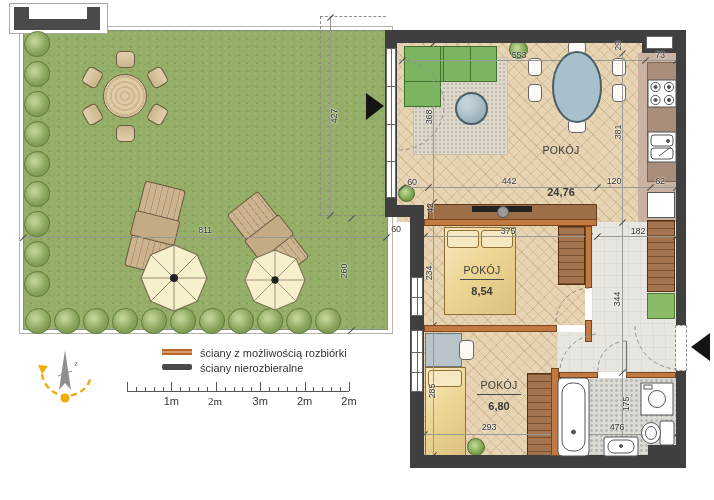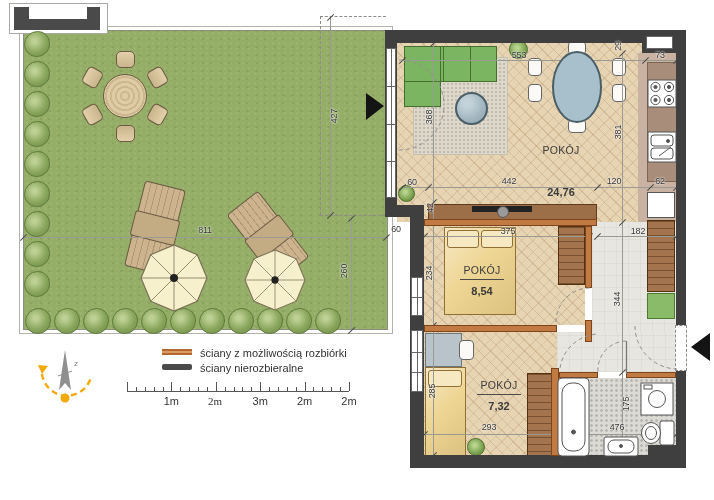--- a/index.html
+++ b/index.html
@@ -309,21 +309,21 @@
     <span class="rname noline">POKÓJ</span><br>
     <br>
     <span class="rarea">24,76</span>
   </div>
   <div class="rlabel" style="left:442px;top:259px;width:80px;">
     <span class="rname">POKÓJ</span><br>
     <span class="rarea">8,54</span>
   </div>
   <div class="rlabel" style="left:459px;top:374px;width:80px;">
     <span class="rname">POKÓJ</span><br>
-    <span class="rarea">7,32</span>
+    <span class="rarea">6,80</span>
   </div>
 
   <div class="abs z8" style="left:162px;top:347px;width:230px;">
     <div style="position:relative;height:14px;">
       <div class="leg-orange abs" style="left:0;top:2px;width:30px;"></div>
       <div class="leg-text abs" style="left:38px;top:0;">ściany z możliwością rozbiórki</div>
     </div>
     <div style="position:relative;height:14px;">
       <div class="leg-dark abs" style="left:0;top:3px;width:30px;"></div>
       <div class="leg-text abs" style="left:38px;top:1px;">ściany nierozbieralne</div>

